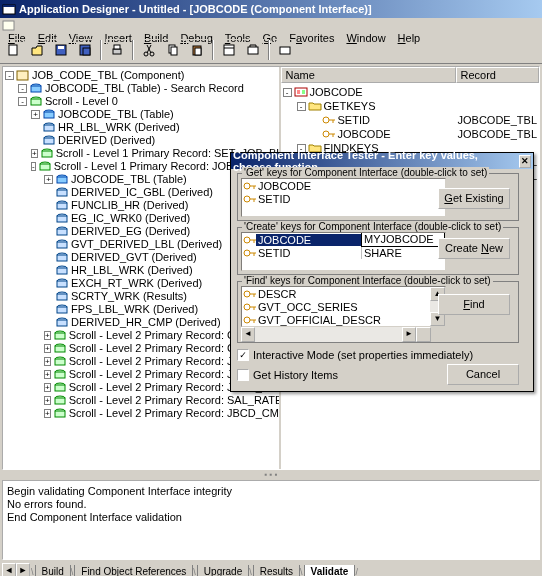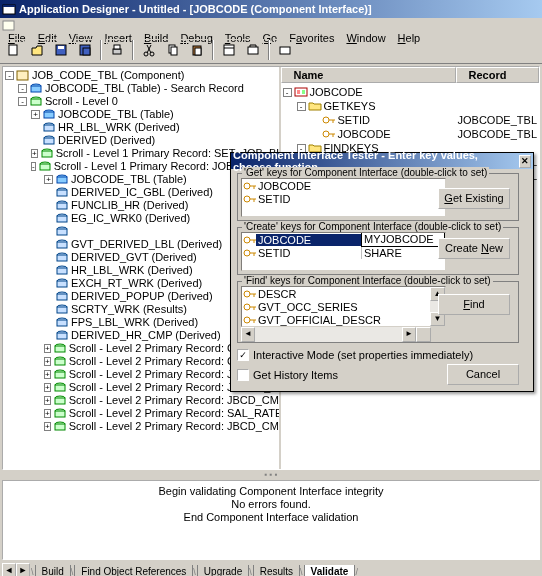--- a/index.html
+++ b/index.html
@@ -15,21 +15,21 @@
   .sep { width: 2px; height: 20px; border-left: 1px solid #808080; border-right: 1px solid #fff; margin: 0 2px; }
   .main { display: flex; height: 404px; border: 1px inset #fff; margin: 2px; background: #fff; position: relative; }
   .left-pane { width: 308px; overflow: hidden; background: #fff; border-right: 2px solid #d4d0c8; }
   .tree { padding: 2px; line-height: 13px; }
   .tree-row { display: flex; align-items: center; height: 13px; white-space: nowrap; }
   .exp { width: 9px; height: 9px; border: 1px solid #808080; display: inline-flex; align-items: center; justify-content: center; font-size: 8px; line-height: 7px; margin-right: 2px; background: #fff; color: #000; }
   .noexp { width: 11px; display: inline-block; }
   .ticon { width: 14px; height: 12px; display: inline-flex; margin-right: 2px; }
   .right-pane { flex: 1; background: #fff; position: relative; display: flex; flex-direction: column; }
   .right-header { display: flex; background: #d4d0c8; height: 16px; }
-  .rh-col { border: 1px outset #fff; padding: 1px 12px; font-weight: bold; }
+  .rh-col { border: 1px outset #fff; padding: 1px 4px; }
   .right-tree { flex: 1; padding: 2px; }
   .right-row { display: flex; align-items: center; height: 14px; white-space: nowrap; }
   .right-row .rlabel { flex: 0 0 175px; display: flex; align-items: center; }
   .right-row .rrecord { color: #000; }
   .dialog { position: absolute; left: 230px; top: 152px; width: 304px; background: #d4d0c8; border: 1px solid #000; box-shadow: 2px 2px 3px rgba(0,0,0,0.4); z-index: 10; }
   .dialog .dtitle { background: linear-gradient(to right, #0a246a, #a6caf0); color: #fff; height: 16px; display: flex; align-items: center; padding: 0 2px; font-weight: bold; }
   .dialog .dtitle .spacer { flex: 1; }
   .dclose { width: 14px; height: 13px; background: #d4d0c8; border: 1px outset #fff; color: #000; font-size: 9px; text-align: center; line-height: 11px; font-weight: bold; }
   .dbody { padding: 4px 14px 6px 6px; }
   .fieldset { border: 1px solid #808080; border-top-color: #808080; padding: 4px 3px 3px 3px; margin-bottom: 6px; position: relative; }
@@ -47,21 +47,21 @@
   .dbtn u { text-decoration: underline; }
   .check-row { display: flex; align-items: center; margin: 3px 0; }
   .chk { width: 12px; height: 12px; border: 1px inset #fff; background: #fff; margin-right: 4px; display: inline-flex; align-items: center; justify-content: center; font-size: 9px; }
   .grid-sb { width: 205px; display: inline-flex; border: 1px inset #d4d0c8; }
   .grid-sb .gbody { flex: 1; background: #fff; }
   .grid-sb .vsb { width: 15px; background: #d4d0c8; display: flex; flex-direction: column; }
   .vsb-btn { height: 14px; border: 1px outset #fff; font-size: 8px; text-align: center; line-height: 12px; }
   .hsb { height: 15px; background: #d4d0c8; display: flex; width: 190px; }
   .hsb-btn { width: 14px; border: 1px outset #fff; font-size: 8px; text-align: center; line-height: 12px; }
   .hsb-track { flex: 1; background: repeating-conic-gradient(#d4d0c8 0% 25%, #fff 0% 50%) 0/2px 2px; }
-  .bottom { margin: 2px; height: 80px; border: 1px inset #fff; background: #fff; padding: 4px; font-size: 10px; line-height: 13px; text-align: center; }
+  .bottom { margin: 2px; height: 80px; border: 1px inset #fff; background: #fff; padding: 4px; font-size: 10px; line-height: 13px; }
   .tabs { margin: 0 2px; height: 18px; display: flex; align-items: center; gap: 0; }
   .tab-nav { width: 14px; height: 16px; border: 1px outset #fff; text-align: center; font-size: 9px; line-height: 13px; }
   .tab { border: 1px solid #808080; border-top: none; padding: 1px 6px; background: #d4d0c8; font-size: 10px; border-radius: 0 0 3px 3px; margin-right: -1px; }
   .tab.active { background: #fff; font-weight: bold; }
   .tab-sep { font-size: 9px; color: #808080; padding: 0 1px; }
   .resize-dots2 { text-align: center; height: 8px; color: #808080; font-size: 8px; margin-top: -2px; }
   svg { display: block; }
 </style>
 </head>
 <body>
@@ -279,20 +279,21 @@
           <span>EG_IC_WRK0 (Derived)</span>
         </div>
         <div class="tree-row" style="padding-left:39px">
           <span class="noexp"></span>
           <span class="ticon">
             <svg width="14" height="12">
               <ellipse cx="7" cy="3" rx="5" ry="2" fill="#c8e0ff" stroke="#048"></ellipse>
               <rect x="2" y="3" width="10" height="6" fill="#c8e0ff" stroke="#048"></rect>
             </svg>
           </span>
+          <span>DERIVED_EG (Derived)</span>
         </div>
         <div class="tree-row" style="padding-left:39px">
           <span class="noexp"></span>
           <span class="ticon">
             <svg width="14" height="12">
               <ellipse cx="7" cy="3" rx="5" ry="2" fill="#c8e0ff" stroke="#048"></ellipse>
               <rect x="2" y="3" width="10" height="6" fill="#c8e0ff" stroke="#048"></rect>
             </svg>
           </span>
           <span>GVT_DERIVED_LBL (Derived)</span>
@@ -319,30 +320,20 @@
         </div>
         <div class="tree-row" style="padding-left:39px">
           <span class="noexp"></span>
           <span class="ticon">
             <svg width="14" height="12">
               <ellipse cx="7" cy="3" rx="5" ry="2" fill="#c8e0ff" stroke="#048"></ellipse>
               <rect x="2" y="3" width="10" height="6" fill="#c8e0ff" stroke="#048"></rect>
             </svg>
           </span>
           <span>EXCH_RT_WRK (Derived)</span>
-        </div>
-        <div class="tree-row" style="padding-left:39px">
-          <span class="noexp"></span>
-          <span class="ticon">
-            <svg width="14" height="12">
-              <ellipse cx="7" cy="3" rx="5" ry="2" fill="#c8e0ff" stroke="#048"></ellipse>
-              <rect x="2" y="3" width="10" height="6" fill="#c8e0ff" stroke="#048"></rect>
-            </svg>
-          </span>
-          <span>DERIVED_POPUP (Derived)</span>
         </div>
         <div class="tree-row" style="padding-left:39px">
           <span class="noexp"></span>
           <span class="ticon">
             <svg width="14" height="12">
               <ellipse cx="7" cy="3" rx="5" ry="2" fill="#c8e0ff" stroke="#048"></ellipse>
               <rect x="2" y="3" width="10" height="6" fill="#c8e0ff" stroke="#048"></rect>
             </svg>
           </span>
           <span>SCRTY_WRK (Results)</span>

